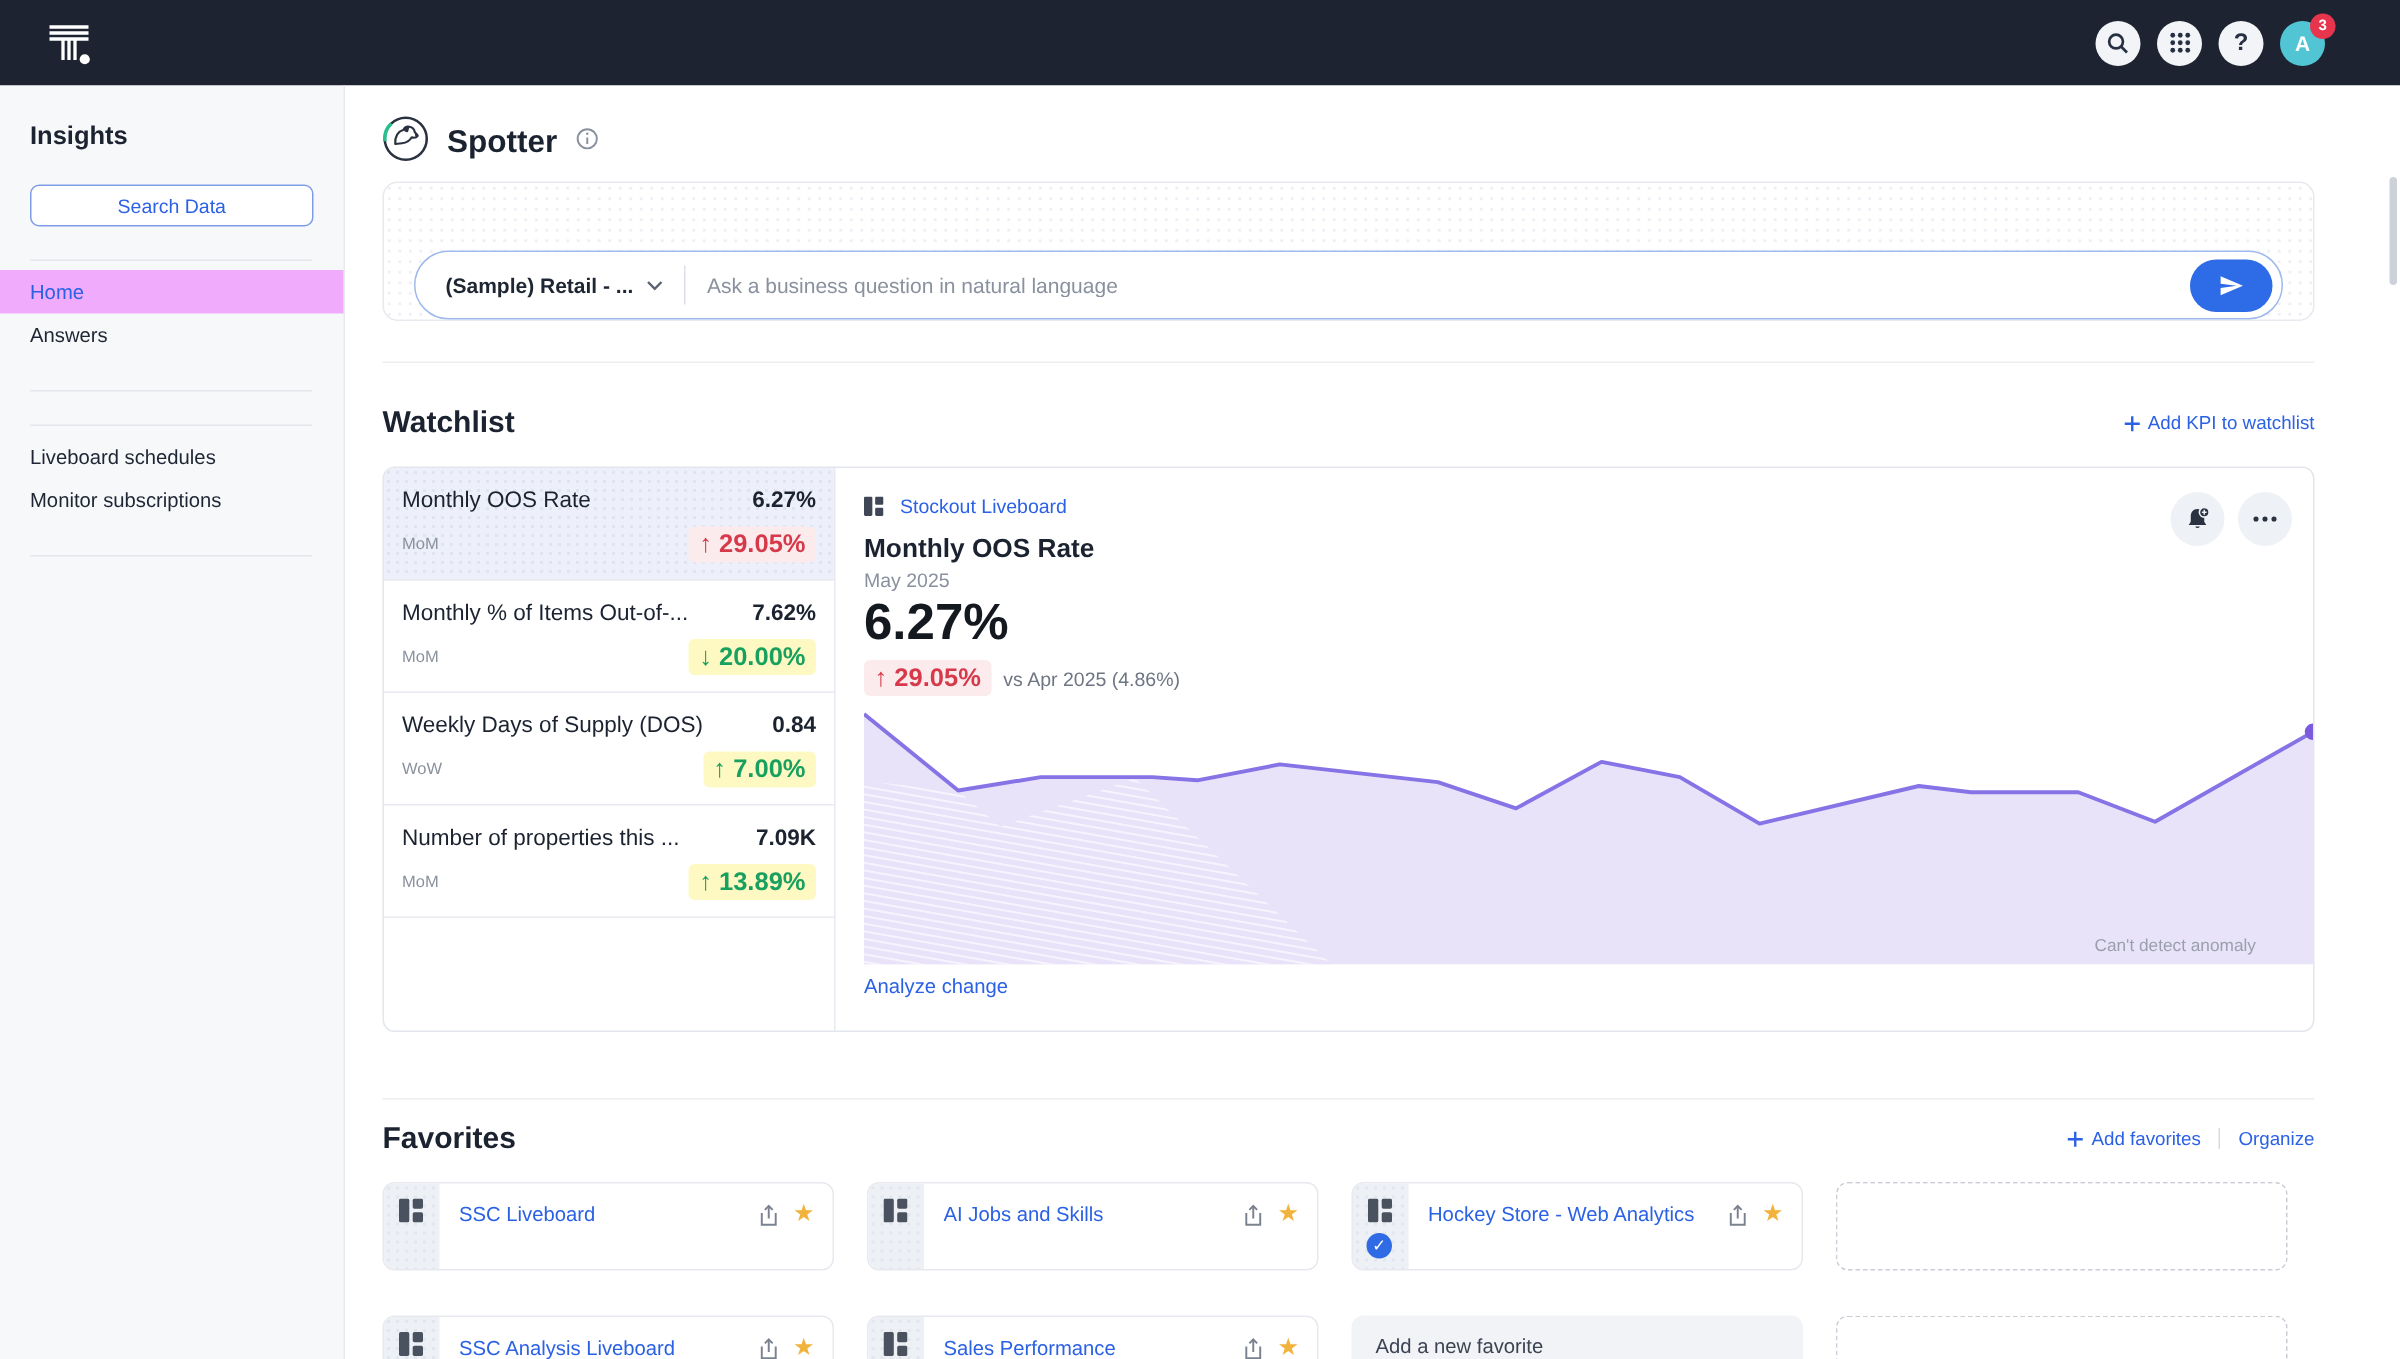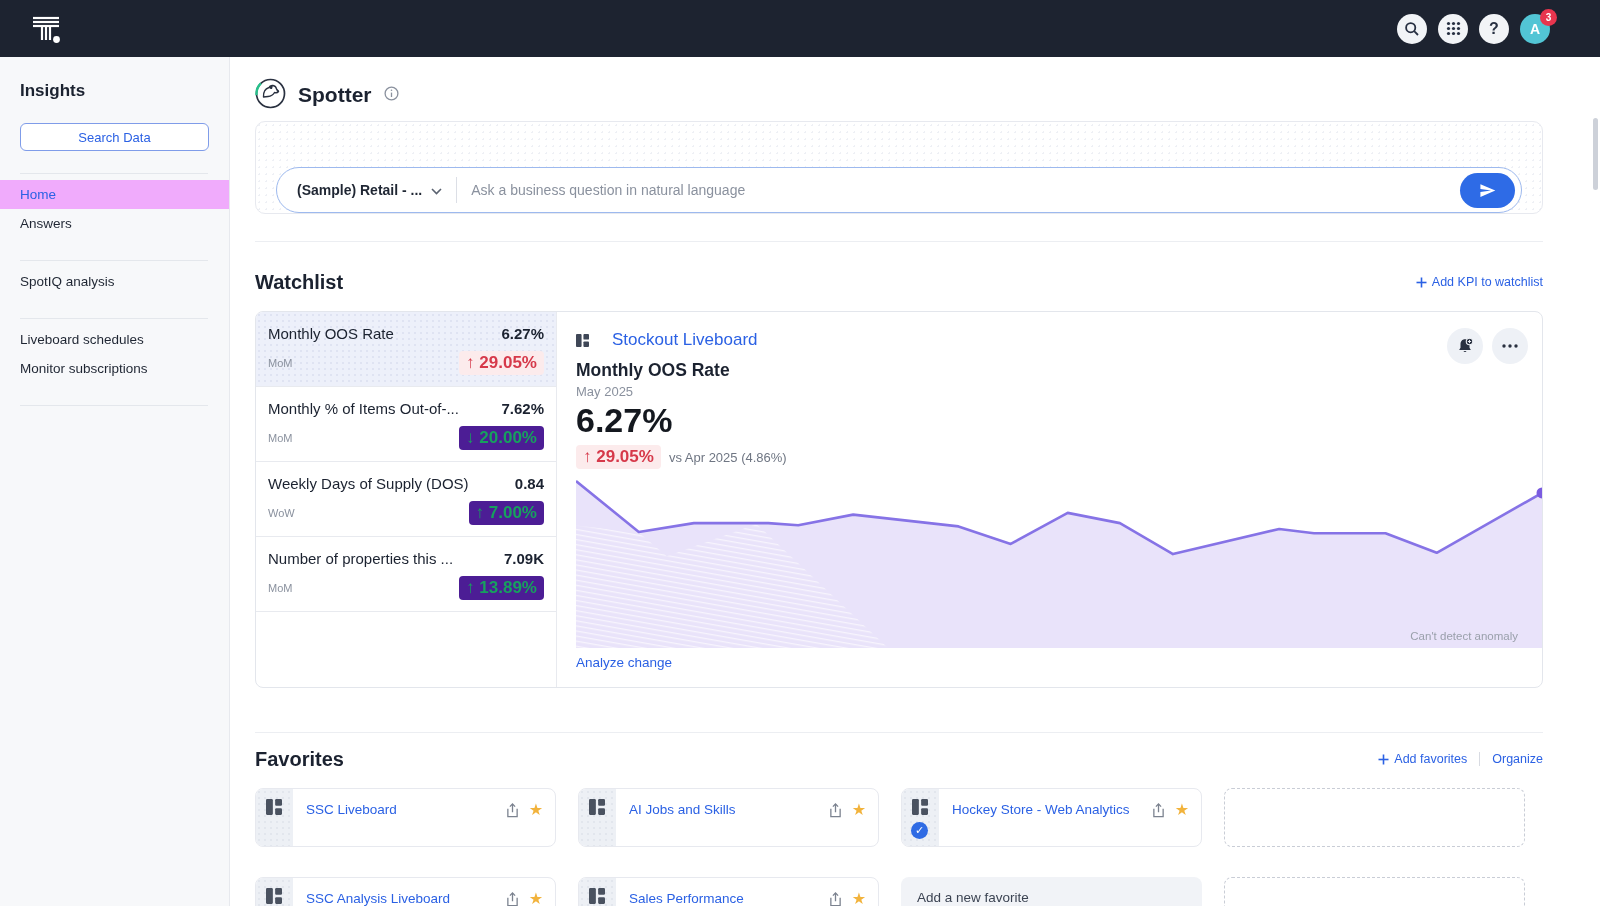--- a/index.html
+++ b/index.html
@@ -72,35 +72,35 @@
   .kpi-row { height:75px; border-bottom:1px solid #e8eaef; padding:13px 12px 0 12px; cursor:pointer; }
   .kpi-row.selected { background:#edf0fa;
     background-image:radial-gradient(#dfe3f2 1px, transparent 1px); background-size:6px 6px; }
   .kpi-row .r1 { display:flex; justify-content:space-between; align-items:baseline; }
   .kpi-name { font-size:15px; color:#1b2230; white-space:nowrap; overflow:hidden; }
   .kpi-val { font-size:15px; font-weight:bold; color:#1b2230; margin-left:8px; }
   .kpi-row .r2 { display:flex; justify-content:space-between; align-items:center; margin-top:9px; }
   .kpi-period { font-size:11px; color:#8a919e; }
   .badge { font-size:17px; font-weight:bold; padding:2px 7px; border-radius:4px; }
   .badge.red { background:#fcebec; color:#d6394a; }
-  .badge.green { background:#4c1d95; color:#17a05e;margin-left:32px; }
+  .badge.green { background:#fef9c3; color:#17a05e;margin-left:32px; }
   .kpi-filler { flex:1; }
 
   .kpi-detail { position:relative; flex:1; padding:18px 0 0 19px; }
-  .lb-link { display:flex; align-items:center; gap:23px; font-size:17px; color:#2b61e4; cursor:pointer; width:max-content; }
+  .lb-link { display:flex; align-items:center; gap:11px; font-size:13px; color:#2b61e4; cursor:pointer; width:max-content; }
   .detail-actions { position:absolute; top:16px; right:14px; display:flex; gap:9px; }
   .action-btn { width:36px; height:36px; border-radius:50%; background:#eef1f6; border:none;
     display:flex; align-items:center; justify-content:center; cursor:pointer; }
   .detail-title { margin-top:10px; font-size:17.5px; font-weight:bold; color:#1b2230; }
   .detail-period { margin-top:3px; font-size:13px; color:#8a919e; }
   .detail-value { margin-top:2px; font-size:34px; font-weight:bold; color:#14181f; }
   .delta-row { margin-top:5px; display:flex; align-items:center; gap:8px; }
   .compare-txt { font-size:13px; color:#6f7683; }
   .chart-wrap { position:relative; margin-top:9px; width:966px; height:170px; }
-  .anomaly-note { position:absolute; right:24px; bottom:6px; font-size:11.5px; color:#9aa0ab; }
+  .anomaly-note { position:absolute; right:38px; bottom:6px; font-size:11.5px; color:#9aa0ab; }
   .analyze-link { margin-top:7px; font-size:13.5px; color:#2b61e4; cursor:pointer; width:max-content; }
 
   
   .fav-grid { margin-top:14px; display:grid; grid-template-columns:repeat(4,301px); grid-auto-rows:59px;
     column-gap:22px; row-gap:30px; }
   .fav-card { border:1px solid #e7e9ef; border-radius:8px; background:#fff; display:flex; overflow:hidden; }
   .fav-strip { position:relative; width:37px; background:#edf0f5; flex-shrink:0;
     background-image:radial-gradient(#e2e6ed 1px, transparent 1px); background-size:6px 6px; }
   .fav-strip svg { position:absolute; top:10px; left:10px; }
   .fav-check { position:absolute; left:9px; bottom:7px; width:17px; height:17px; border-radius:50%;
@@ -165,23 +165,20 @@
 
   <nav class="sidebar">
     <div class="sb-title">Insights</div>
     <button class="sb-search">Search Data</button>
     <div class="sb-div"></div>
     <div class="sb-nav">
       <div class="sb-item active">Home</div>
       <div class="sb-item">Answers</div>
     </div>
     <div class="sb-div"></div>
-    <div class="sb-nav">
-      <div class="sb-item">SpotIQ analysis</div>
-    </div>
     <div class="sb-div"></div>
     <div class="sb-nav">
       <div class="sb-item">Liveboard schedules</div>
       <div class="sb-item">Monitor subscriptions</div>
     </div>
     <div class="sb-div"></div>
   </nav>
 
   <main class="main">
 

